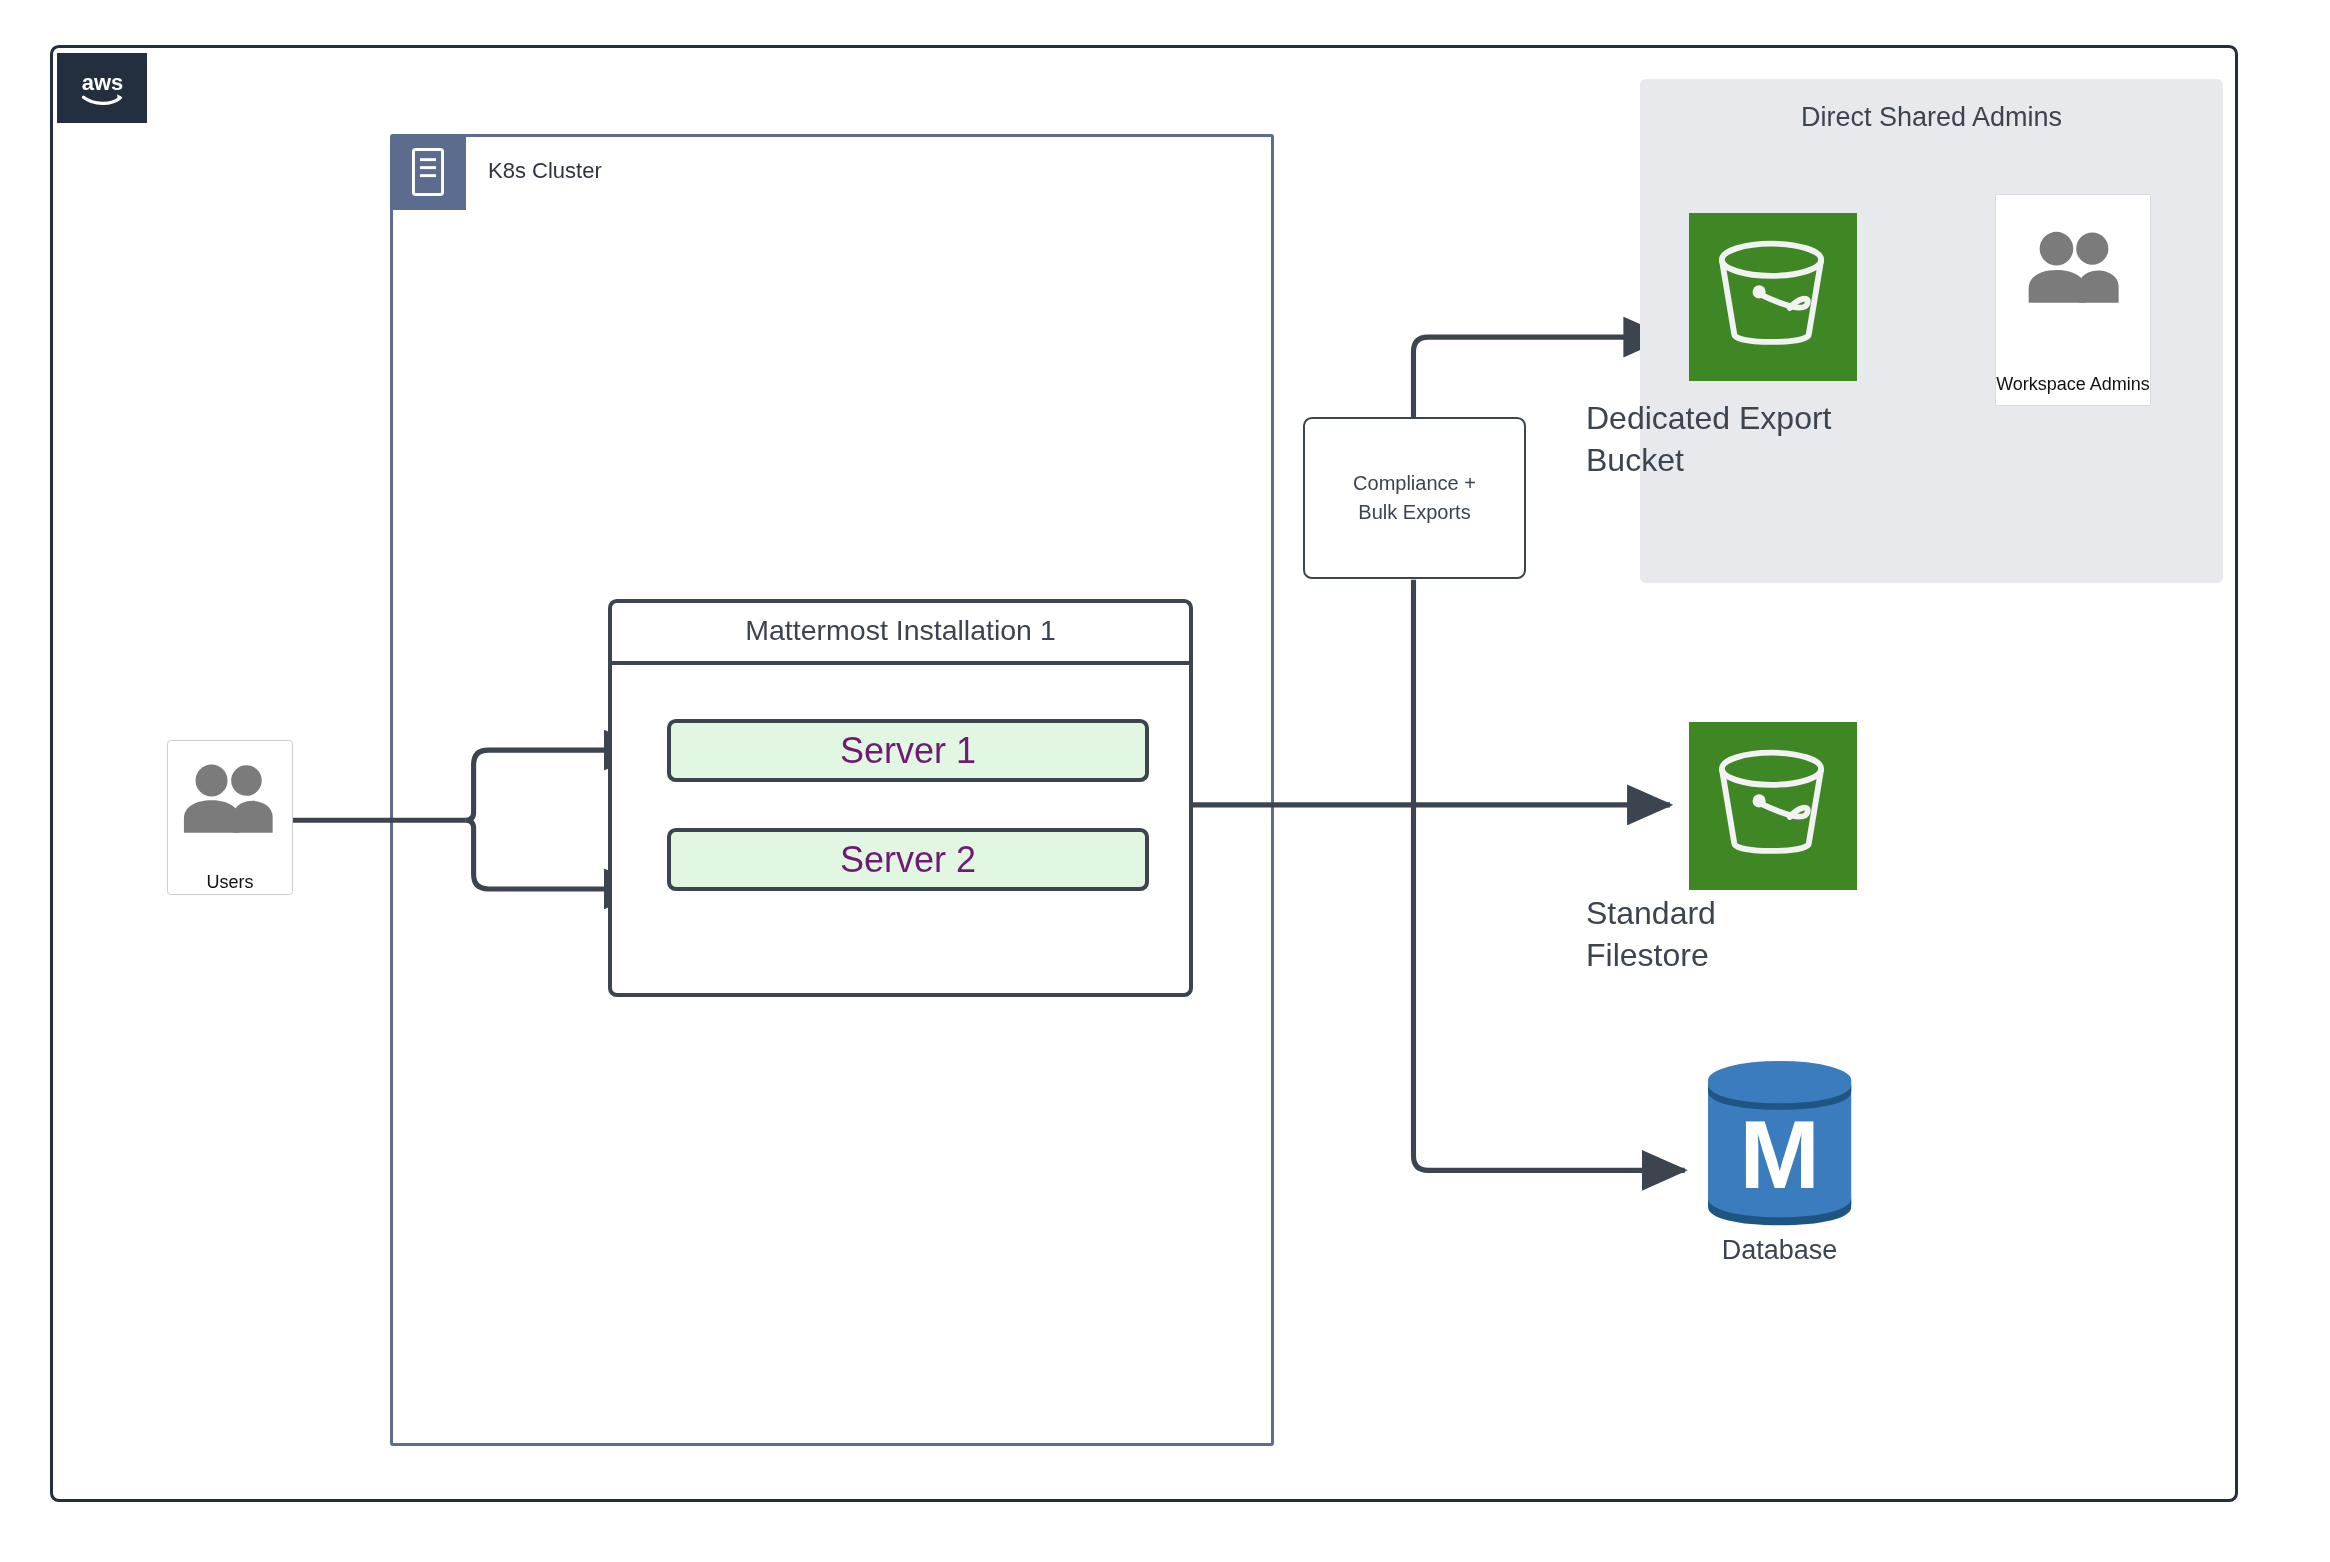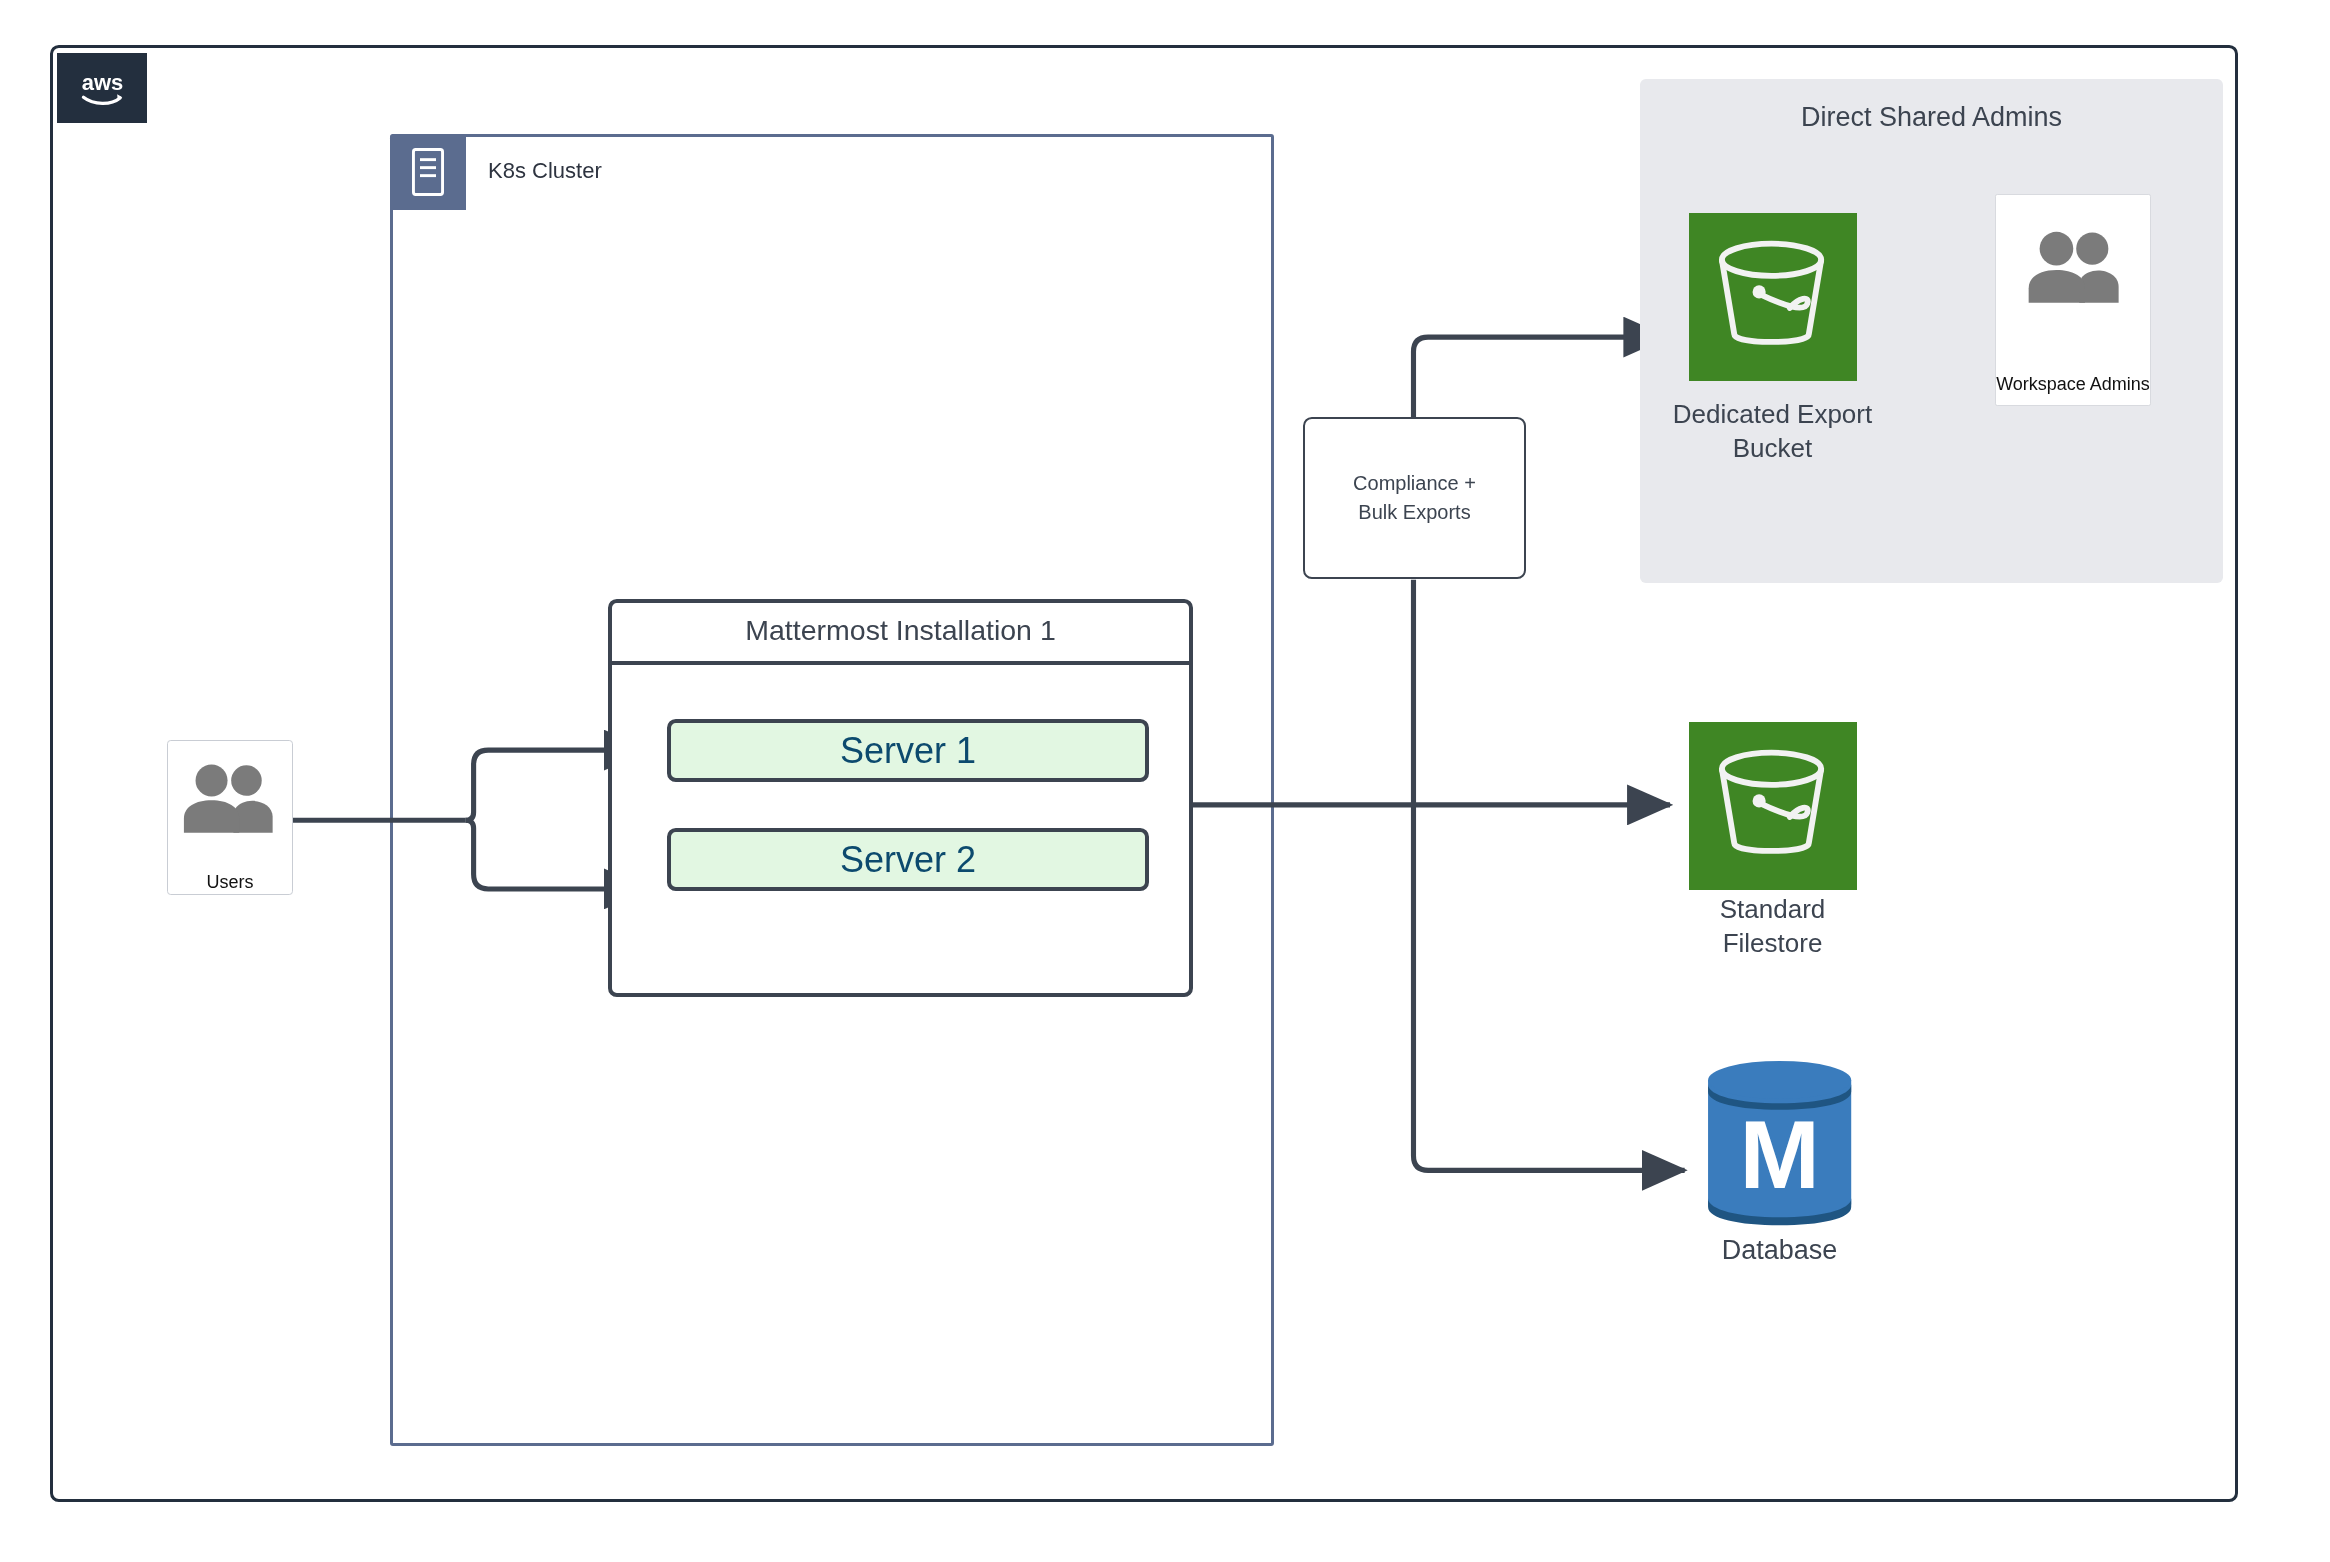--- a/index.html
+++ b/index.html
@@ -113,21 +113,21 @@
     background: #E2F7E2;
     border: 4.4px solid #3C4450;
     border-radius: 8.8px;
     box-sizing: border-box;
     display: flex;
     align-items: center;
     justify-content: center;
   }
   .server-box span {
     font-size: 36px;
-    color: #0c4a6e;
+    color: #701a75;
     white-space: nowrap;
   }
   #server-1 { top: 719px; }
   #server-2 { top: 828px; }
 
   
   #users-node {
     position: absolute;
     left: 167px;
     top: 740px;
@@ -201,22 +201,21 @@
   
   .bucket-icon {
     position: absolute;
     width: 168px;
     height: 168px;
     background: #3F8624;
   }
   .bucket-icon svg { display: block; }
   .node-label {
     position: absolute;
-    text-align: center;
-    font-size: 26px;
+    font-size: 32px;
     color: #3C4450;
     line-height: 1.32;
     white-space: pre-line;
   }
   #export-bucket-icon { left: 1689px; top: 213px; }
   #export-bucket-label { left: 1586px; top: 397px; width: 373px; }
 
   #filestore-icon { left: 1689px; top: 722px; }
   #filestore-label { left: 1586px; top: 892px; width: 373px; }
 

